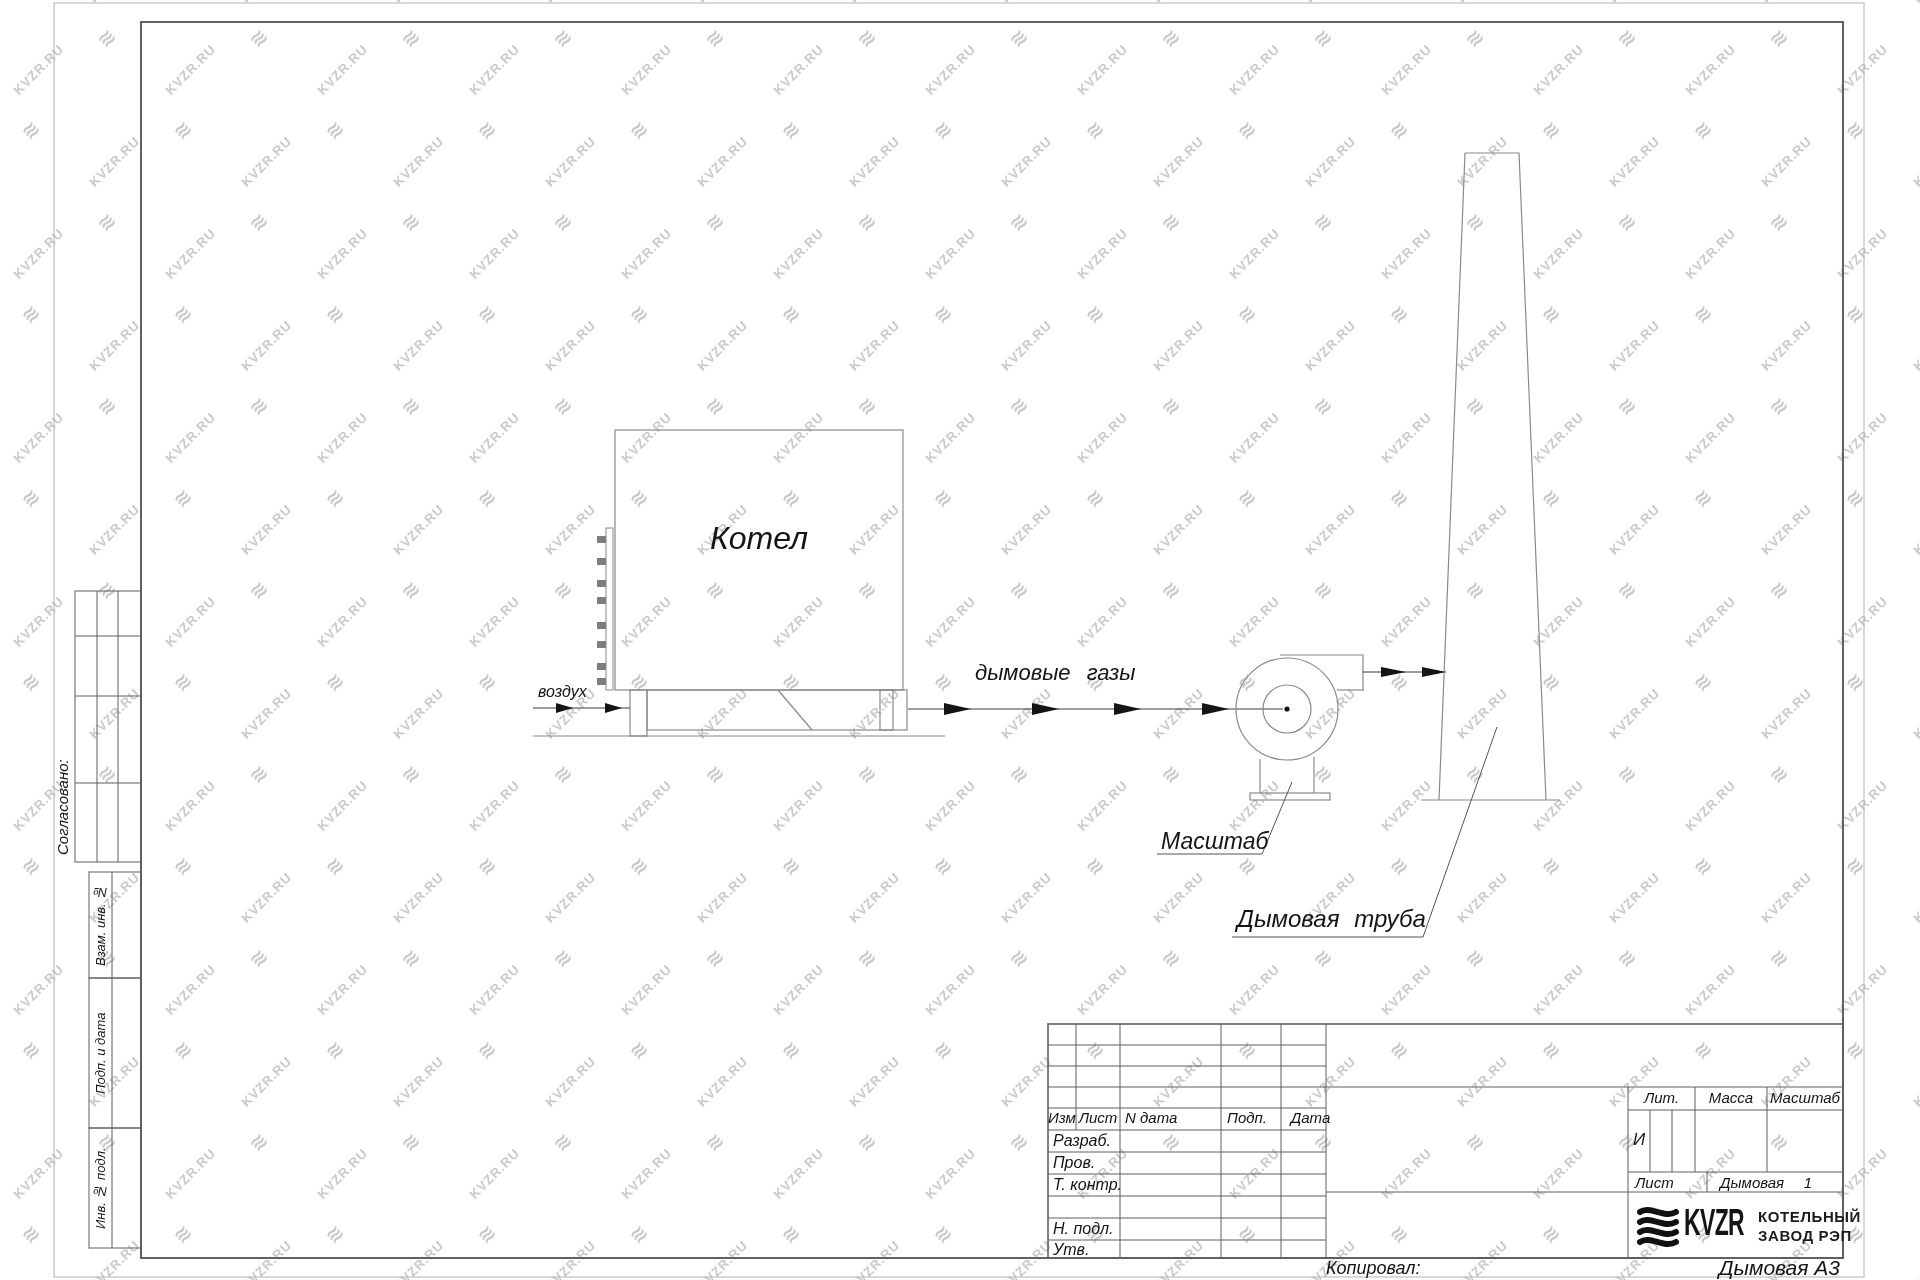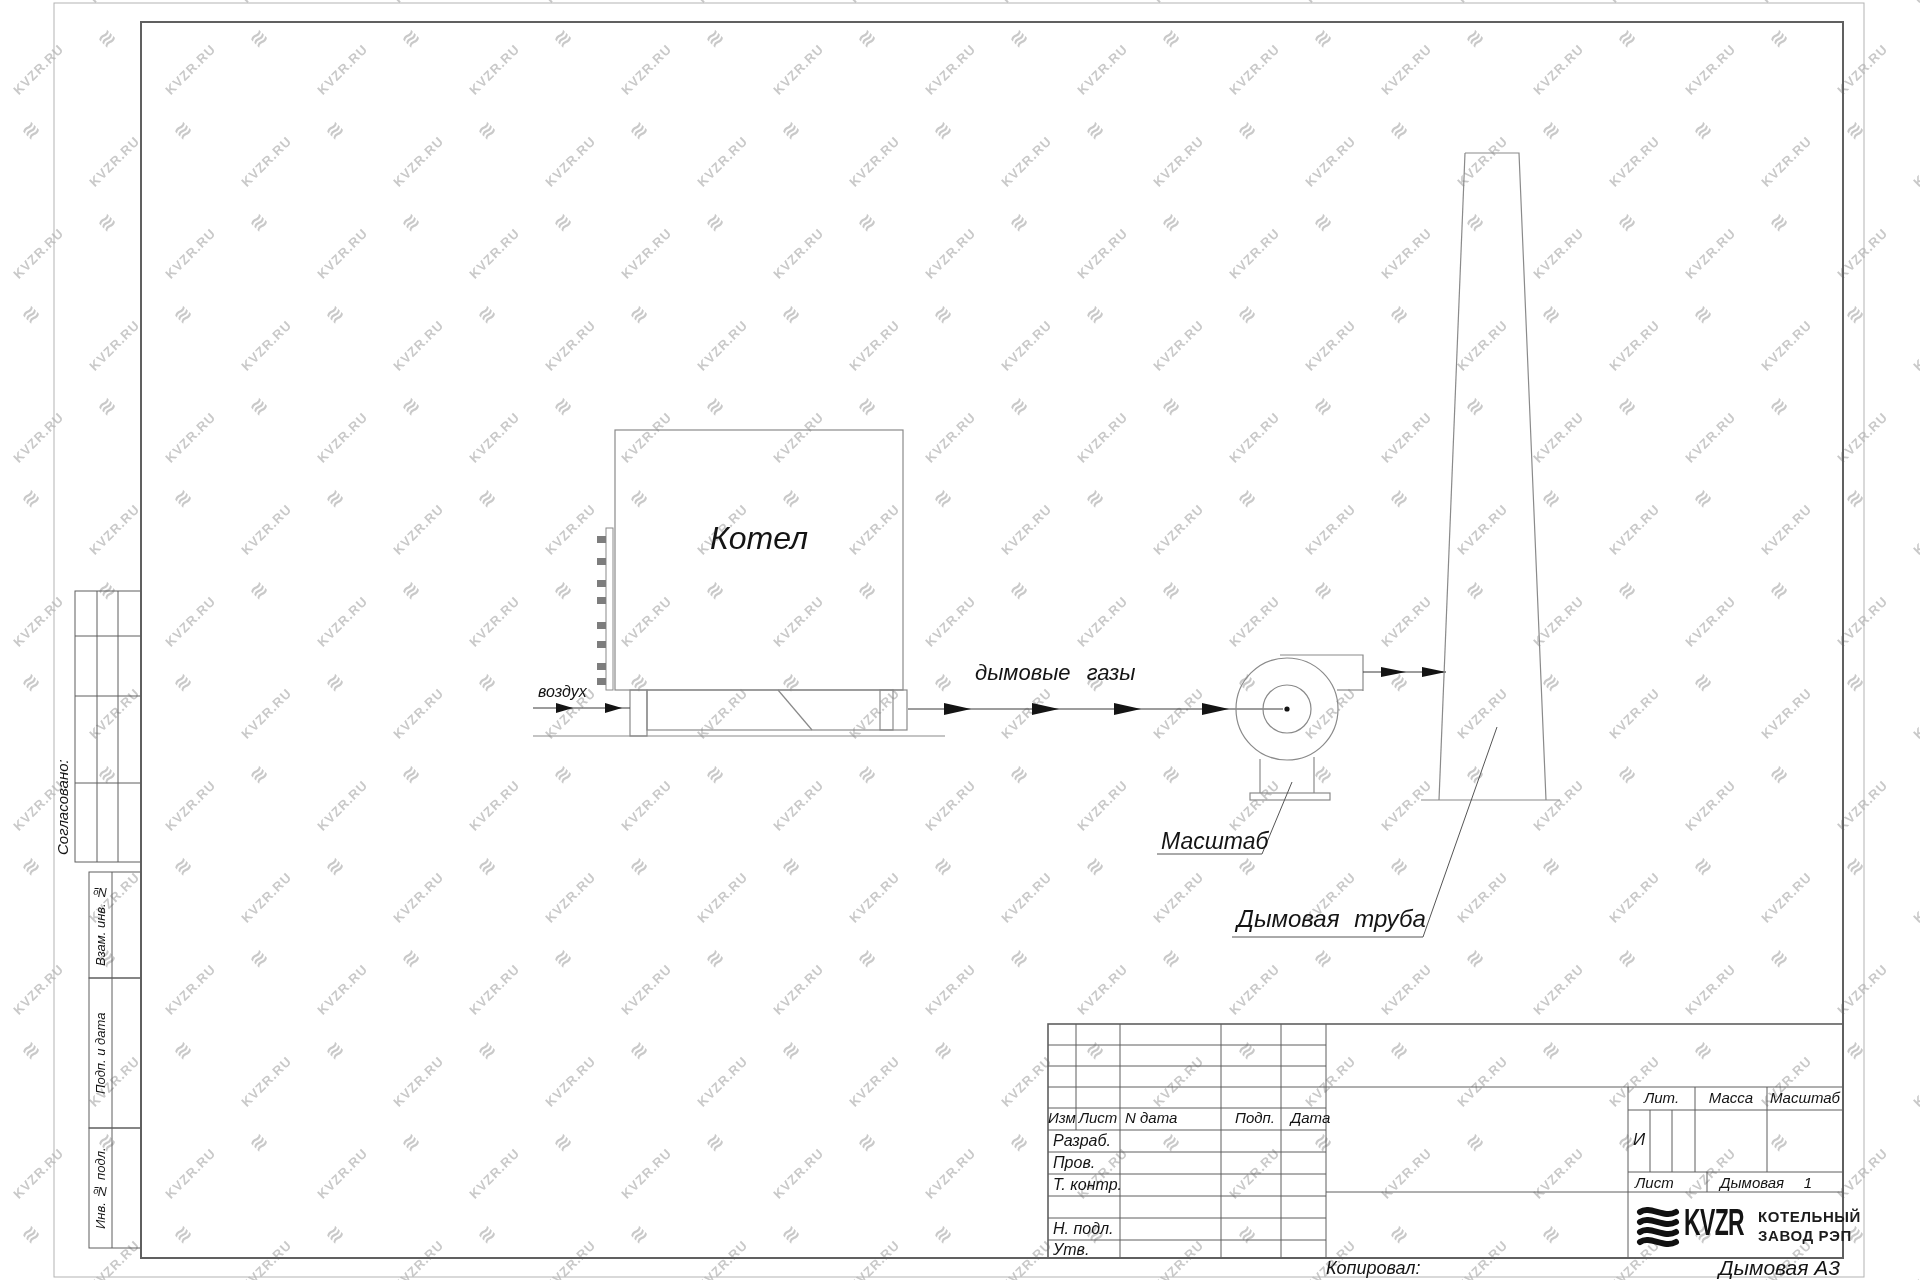--- a/index.html
+++ b/index.html
@@ -540,21 +540,21 @@
 
   <div class="lbl vtext" style="left:52px;top:750px;width:22px;height:115px;font-size:15px;">Согласовано:</div>
 
   <div class="lbl vtext" style="left:89px;top:872px;width:23px;height:106px;font-size:13px;">Взам. инв. №</div>
   <div class="lbl vtext" style="left:89px;top:978px;width:23px;height:150px;font-size:13px;">Подп. и дата</div>
   <div class="lbl vtext" style="left:89px;top:1128px;width:23px;height:120px;font-size:13px;">Инв. № подл.</div>
 
   <div class="lbl ctr" style="left:1048px;top:1110px;width:28px;font-size:15px;">Изм</div>
   <div class="lbl ctr" style="left:1076px;top:1110px;width:44px;font-size:15px;">Лист</div>
   <div class="lbl" style="left:1125px;top:1110px;font-size:15px;">N дата</div>
-  <div class="lbl ctr" style="left:1221px;top:1110px;width:52px;font-size:15px;margin-left:8px;">Подп.</div>
+  <div class="lbl ctr" style="left:1221px;top:1110px;width:52px;font-size:15px;">Подп.</div>
   <div class="lbl ctr" style="left:1281px;top:1110px;width:59px;font-size:15px;">Дата</div>
 
   <div class="lbl" style="left:1053px;top:1133px;font-size:16px;">Разраб.</div>
   <div class="lbl" style="left:1053px;top:1155px;font-size:16px;">Пров.</div>
   <div class="lbl" style="left:1053px;top:1177px;font-size:16px;">Т. контр.</div>
   <div class="lbl" style="left:1053px;top:1221px;font-size:16px;">Н. подл.</div>
   <div class="lbl" style="left:1053px;top:1242px;font-size:16px;">Утв.</div>
 
 
   <div class="lbl ctr" style="left:1628px;top:1090px;width:67px;font-size:15px;">Лит.</div>

